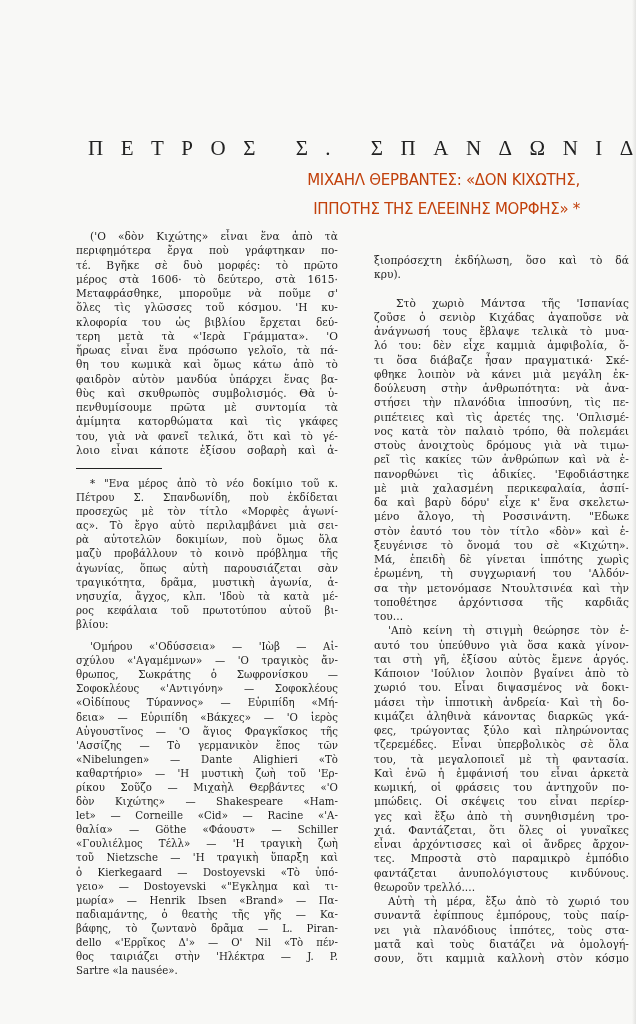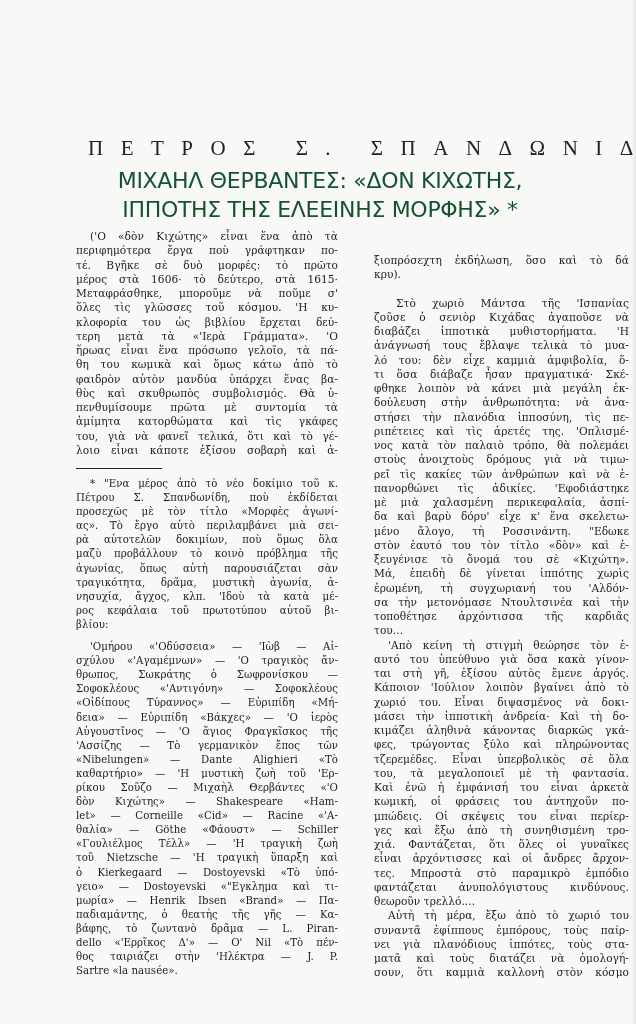--- a/index.html
+++ b/index.html
@@ -15,25 +15,25 @@
     background: linear-gradient(to right, #f8f8f6, #e4e4e2);
   }
   .author {
     position: absolute; top: 136px; left: 88px; width: 540px;
     font-family: "Liberation Serif", serif;
     font-size: 21px; letter-spacing: 17.5px; white-space: nowrap;
     color: #222;
   }
   .title {
     position: absolute; top: 166px; left: 60px; width: 520px;
-    text-align: center;
+    text-align: right;
     font-family: "DejaVu Sans", sans-serif;
     font-weight: normal;
-    font-size: 22px; line-height: 29px; letter-spacing: -0.3px;
-    color: #14532d;
+    font-size: 15px; line-height: 29px; letter-spacing: -0.3px;
+    color: #c2410c;
   }
   .col {
     position: absolute;
     font-size: 10.6px; line-height: 14.25px;
     letter-spacing: 0.05px;
   }
   .col-left { left: 76px; top: 229px; width: 262px; }
   .col-right { left: 374px; top: 229px; width: 255px; margin-top: 24px; }
   .ln { display: block; white-space: nowrap; overflow: visible; text-align: justify; text-align-last: justify; height: 14.25px; }
   .ln.last { text-align-last: left; }
@@ -126,21 +126,20 @@
 
 <div class="col col-right">
   <div>
     <span class="ln">ξιοπρόσεχτη ἐκδήλωση, ὅσο καὶ τὸ δά</span>
     <span class="ln last">κρυ).</span>
   </div>
   <span class="gap"></span>
   <div>
     <span class="ln indent-big">Στὸ χωριὸ Μάντσα τῆς 'Ισπανίας</span>
     <span class="ln">ζοῦσε ὁ σενιὸρ Κιχάδας ἀγαποῦσε νὰ</span>
-    <span class="ln">διαβάζει ἱπποτικὰ μυθιστορήματα. 'Η</span>
     <span class="ln">ἀνάγνωσή τους ἔβλαψε τελικὰ τὸ μυα-</span>
     <span class="ln">λό του: δὲν εἶχε καμμιὰ ἀμφιβολία, ὅ-</span>
     <span class="ln">τι ὅσα διάβαζε ἦσαν πραγματικά· Σκέ-</span>
     <span class="ln">φθηκε λοιπὸν νὰ κάνει μιὰ μεγάλη ἐκ-</span>
     <span class="ln">δούλευση στὴν ἀνθρωπότητα: νὰ ἀνα-</span>
     <span class="ln">στήσει τὴν πλανόδια ἱπποσύνη, τὶς πε-</span>
     <span class="ln">ριπέτειες καὶ τὶς ἀρετές της. 'Οπλισμέ-</span>
     <span class="ln">νος κατὰ τὸν παλαιὸ τρόπο, θὰ πολεμάει</span>
     <span class="ln">στοὺς ἀνοιχτοὺς δρόμους γιὰ νὰ τιμω-</span>
     <span class="ln">ρεῖ τὶς κακίες τῶν ἀνθρώπων καὶ νὰ ἐ-</span>

